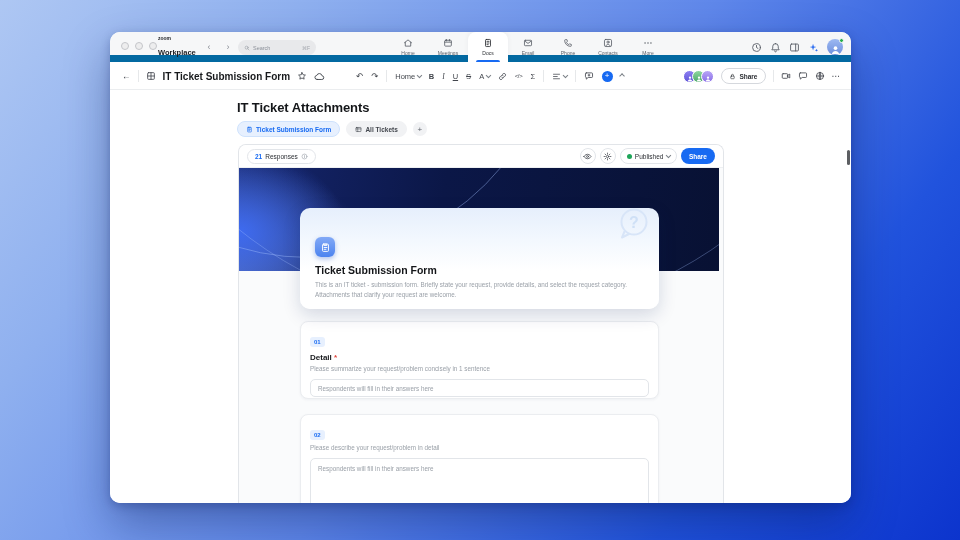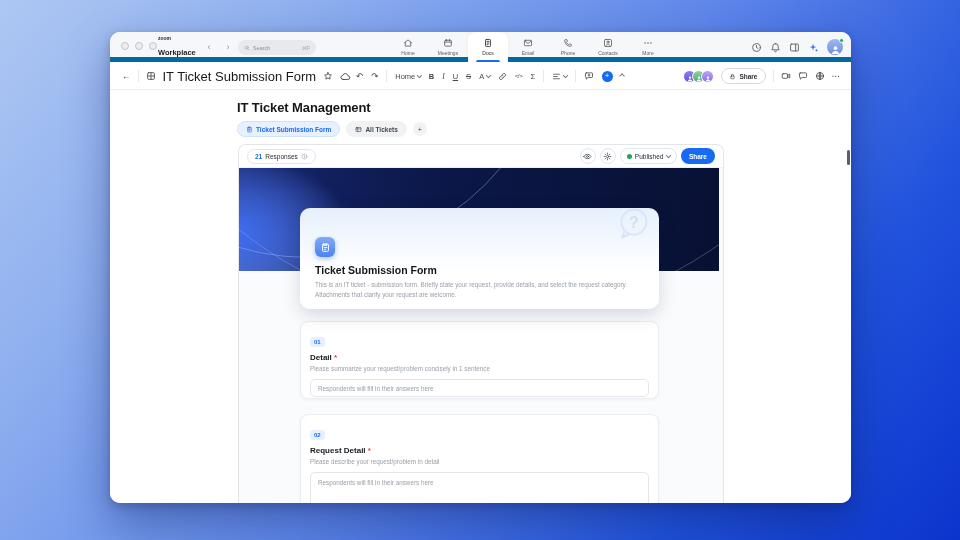--- a/index.html
+++ b/index.html
@@ -7,21 +7,21 @@
   body { font-family:"Liberation Sans", sans-serif; }
 
   .stage { position:absolute; inset:0; width:960px; height:540px;
     background:linear-gradient(128deg,#aec7f3 0%, #8fb0ef 22%, #5f87ea 52%, #2153dd 78%, #0c34cd 100%); }
 
   .window { position:absolute; left:110px; top:32px; width:741px; height:471px;
     background:#fff; border-radius:10px; overflow:hidden;
     box-shadow:0 20px 45px rgba(8,25,90,.38), 0 3px 10px rgba(8,25,90,.25); }
 
   
-  .titlebar { position:relative; height:30px; background:#f6f7f8; border-bottom:5px solid #0369a1;padding-left:12px; }
+  .titlebar { position:relative; height:30px; background:#f6f7f8; border-bottom:7px solid #0369a1;padding-left:12px; }
   .traffic { position:absolute; left:11px; top:10px; display:flex; gap:6px; }
   .traffic span { width:8px; height:8px; border-radius:50%; border:1px solid #c3c5c9; background:#ededee; }
   .logo { position:absolute; left:48px; top:4px; line-height:1; color:#1b1d21; }
   .logo .z { font-size:5px; font-weight:700; display:block; margin-bottom:1px; }
   .logo .w { font-size:7.5px; font-weight:700; }
   .hist { position:absolute; top:8px; width:14px; height:14px; display:flex; align-items:center; justify-content:center;
     color:#8a8e96; font-size:9px; }
   .hist.back { left:92px; } .hist.fwd { left:111px; }
   .search { position:absolute; left:128px; top:8px; width:78px; height:15px; background:#e8e9eb;
     border-radius:8px; display:flex; align-items:center; gap:3px; padding:0 6px; color:#8b9099; }
@@ -38,21 +38,21 @@
   .tb-right svg { width:11px; height:11px; }
   .avatar-s { width:16px; height:16px; border-radius:50%; position:relative;
     background:linear-gradient(180deg,#9db9f2,#6d8fdd); display:flex; align-items:flex-end; justify-content:center; overflow:visible; }
   .avatar-s .dot { position:absolute; right:-1px; top:-1px; width:5px; height:5px; border-radius:50%;
     background:#27ae4e; border:1px solid #f6f7f8; }
   .person { width:10px; height:9px; }
 
   
   .toolbar { position:relative; height:28px; background:#fff; border-bottom:1px solid #ebedef; }
   .tb-left { position:absolute; left:12px; top:0; height:28px; display:flex; align-items:center; gap:7px; color:#42464d; }
-  .doc-title { font-size:13px; font-weight:400; color:#17191c; }
+  .doc-title { font-size:10px; font-weight:700; color:#17191c; }
   .tglyph { font-size:8.5px; color:#42464d; }
   .vdiv { width:1px; height:12px; background:#e6e8ea; }
   .tb-center { position:absolute; left:246px; top:0; height:28px; display:flex; align-items:center; gap:8px; color:#42464d; }
   .tbtn { display:flex; align-items:center; gap:2px; font-size:7.5px; color:#42464d; }
   .tbtn svg { width:10px; height:10px; }
   .b { font-weight:700; } .i { font-style:italic; font-family:"Liberation Serif",serif; }
   .u { text-decoration:underline; } .s { text-decoration:line-through; }
   .chev { width:3.5px; height:3.5px; border-right:1px solid #7b8087; border-bottom:1px solid #7b8087;
     transform:rotate(45deg) translateY(-1px); display:inline-block; }
   .chev.up { transform:rotate(-135deg) translateY(-1px); }
@@ -344,21 +344,21 @@
           </svg>
         <svg viewBox="0 0 24 24">
             <circle cx="12" cy="12" r="8.5"></circle>
             <path d="M3.5 12h17M12 3.5c2.6 2.4 2.6 14.6 0 17-2.6-2.4-2.6-14.6 0-17z"></path>
           </svg>
         <span class="tglyph">⋯</span>
       </div>
     </div>
 
     <div class="content">
-      <div class="page-title">IT Ticket Management</div>
+      <div class="page-title">IT Ticket Attachments</div>
 
       <div class="doc-tabs">
         <div class="dtab active">
           <svg viewBox="0 0 24 24">
               <rect x="5.5" y="4.5" width="13" height="16" rx="2"></rect>
               <path d="M9 4.5h6v3H9zM9 12h6M9 16h4"></path>
             </svg>
           <span>Ticket Submission Form</span>
         </div>
         <div class="dtab idle">
@@ -426,21 +426,20 @@
 
         <div class="qcard q1">
           <span class="qnum">01</span>
           <div class="qtitle"><span>Detail</span> <span class="qreq">*</span></div>
           <div class="qhelper">Please summarize your request/problem concisely in 1 sentence</div>
           <input class="qinput" type="text" placeholder="Respondents will fill in their answers here" style="">
         </div>
 
         <div class="qcard q2">
           <span class="qnum">02</span>
-          <div class="qtitle"><span>Request Detail</span> <span class="qreq">*</span></div>
           <div class="qhelper">Please describe your request/problem in detail</div>
           <textarea class="qarea" placeholder="Respondents will fill in their answers here" style=""></textarea>
         </div>
       </div>
 
       <div class="scroll-thumb"></div>
     </div>
 
   </div>
 </div>

